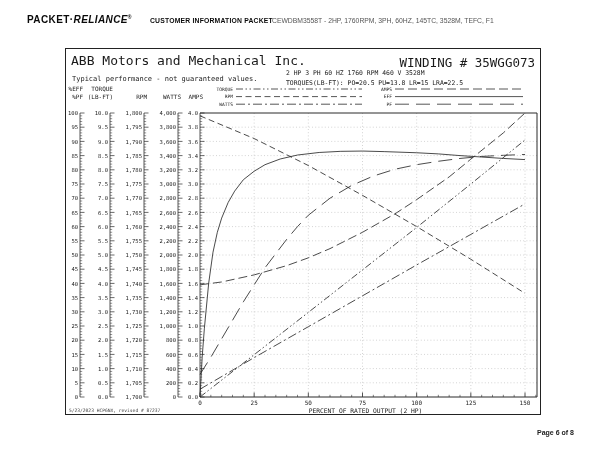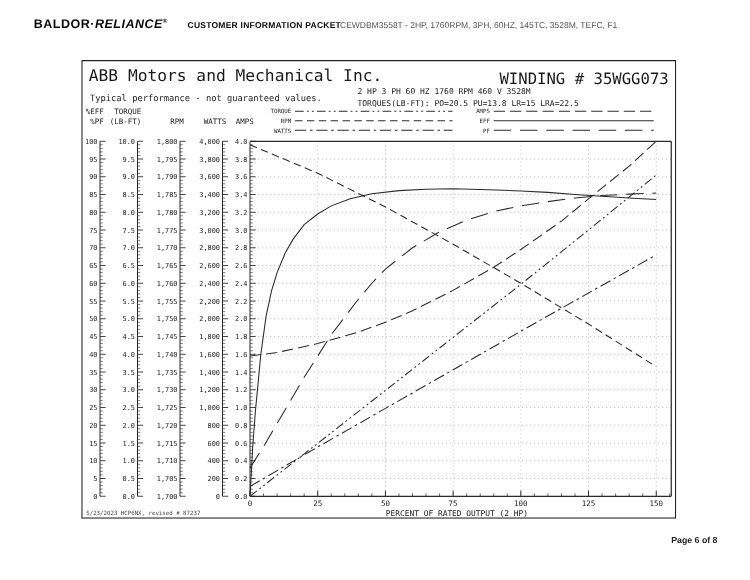--- a/index.html
+++ b/index.html
@@ -19,21 +19,21 @@
   .t-wind{font-size:12.5px;}
   .t-spec{font-size:6.4px;}
   .t-foot{font-size:4.6px;fill:#444;}
 </style>
 </head>
 <body>
 
 <div id="page">
 
   <div id="logo" class="abs">
-    <span>BALDOR</span><span>·</span><span class="rel">RELIANCE</span><span class="reg">®</span>
+    <span>PACKET</span><span>·</span><span class="rel">RELIANCE</span><span class="reg">®</span>
   </div>
 
   <div id="packet-title" class="abs">CUSTOMER INFORMATION PACKET</div>
   <div id="catalog-line" class="abs">CEWDBM3558T - 2HP, 1760RPM, 3PH, 60HZ, 145TC, 3528M, TEFC, F1</div>
 
   <div id="chart-frame" class="abs">
     <svg id="chart-svg" width="476" height="367" viewBox="0 0 476 367">
       <rect x="0.5" y="0.5" width="475" height="366" fill="none" stroke="#222" stroke-width="1"></rect>
       <text class="t-company" x="6" y="17">ABB Motors and Mechanical Inc.</text>
       <text class="t-sub" x="7" y="33">Typical performance - not guaranteed values.</text>

